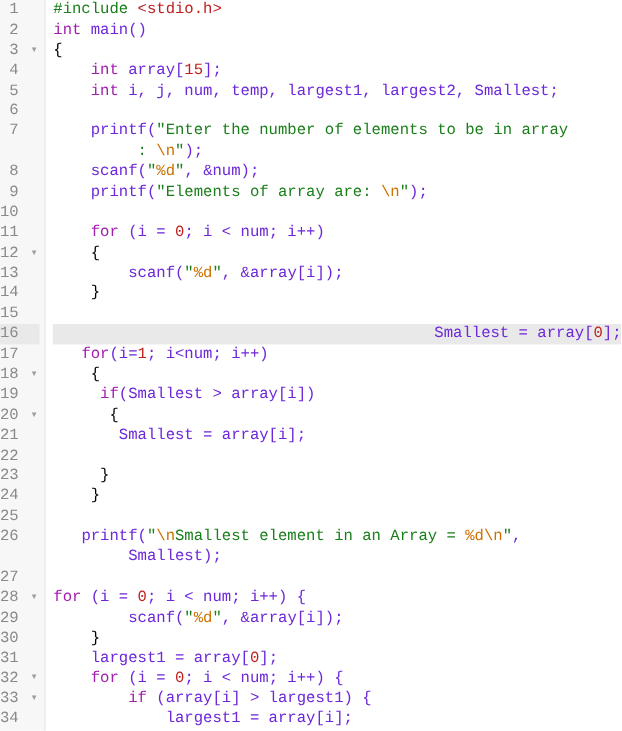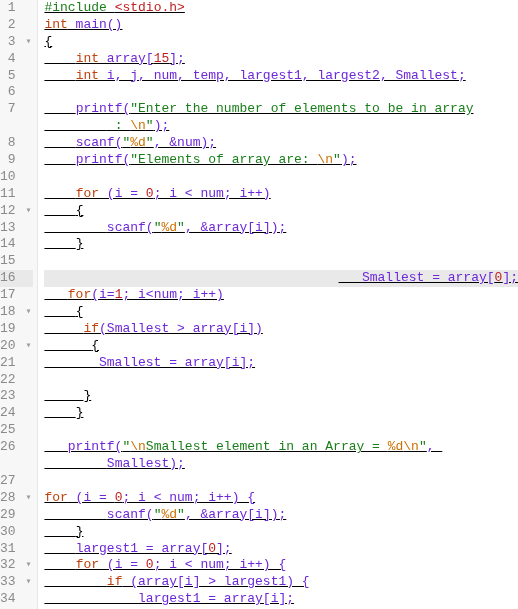--- a/index.html
+++ b/index.html
@@ -39,32 +39,31 @@
     color: #9e9e9e;
     font-size: 10px;
     position: relative;
     top: -1px;
   }
   .code {
     flex: 1 1 auto;
     padding-left: 6px;
     white-space: pre;
     overflow: hidden;
-    text-decoration: underline;
   }
   .code-line {
     height: 16.9px;
   }
   .hl {
     background: #e9e9e9;
     text-align: right;
   }
   .tok-pp   { color: #1a7f1a; }        
   .tok-inc  { color: #c02020; }        
-  .tok-kw   { color: #c2410c; }
+  .tok-kw   { color: #a21caf; }
   .tok-str  { color: #1a7f1a; }        
   .tok-esc  { color: #cc7000; }        
   .tok-num  { color: #c02020; }        
   .tok-id   { color: #6d28d9; }
   .tok-punc { color: #000; }
 </style>
 </head>
 <body>
 
 <div class="editor">

